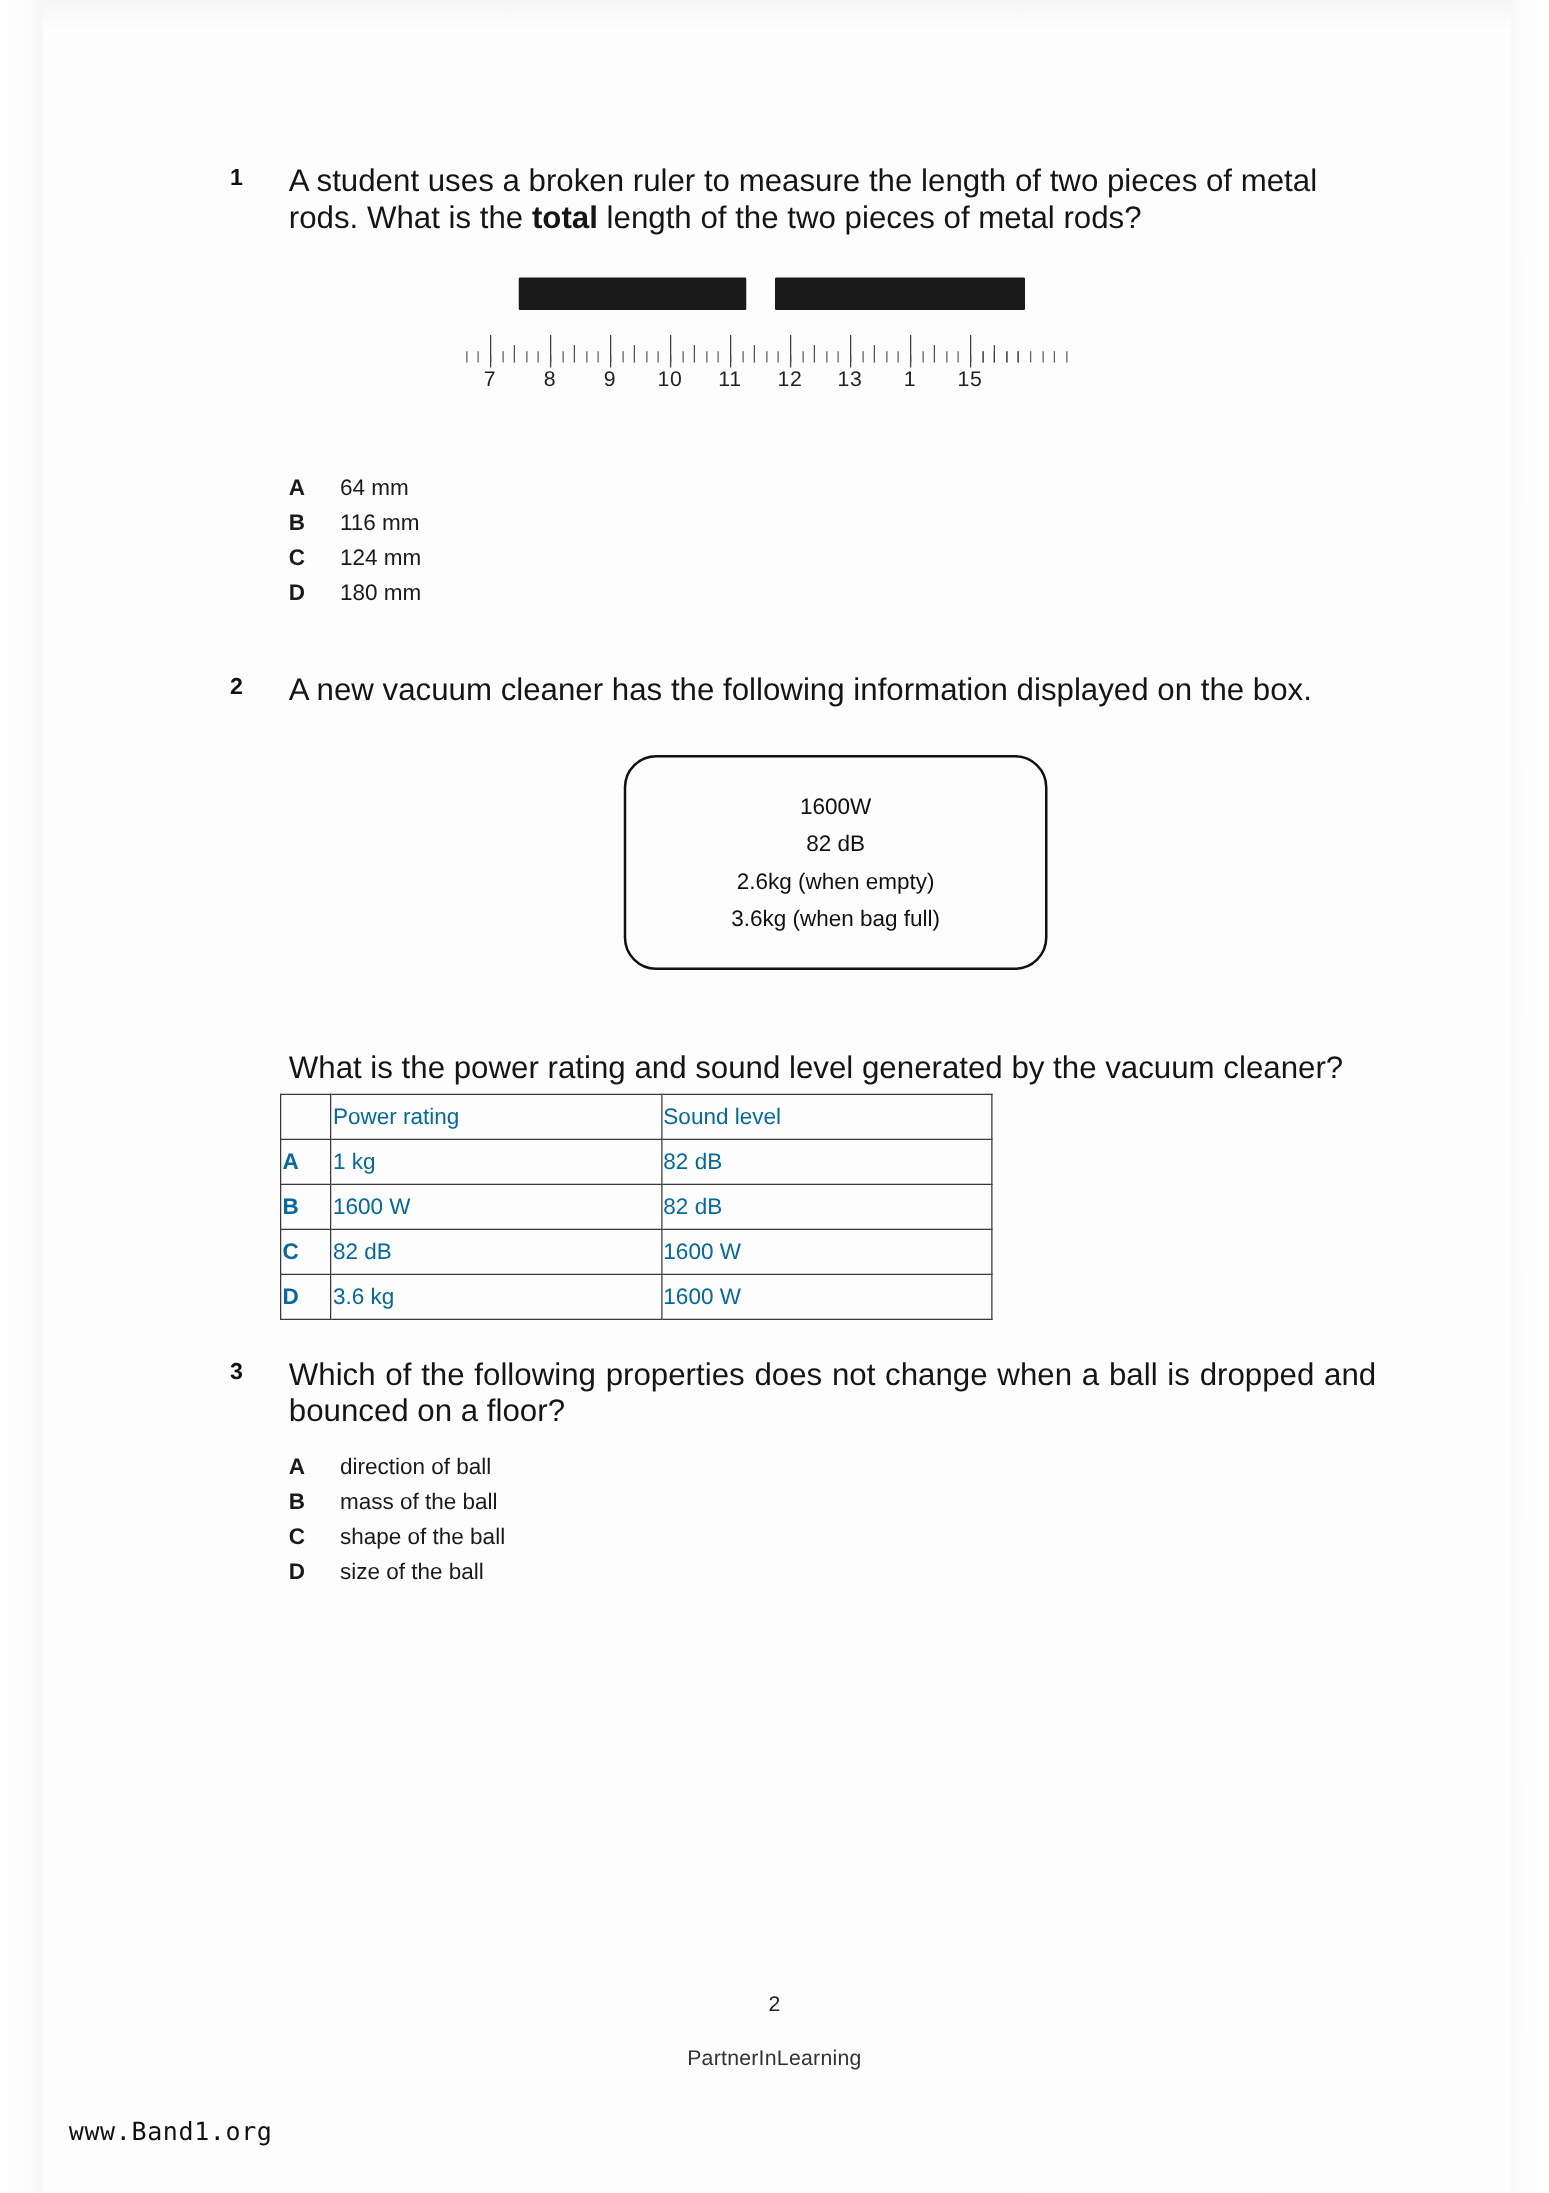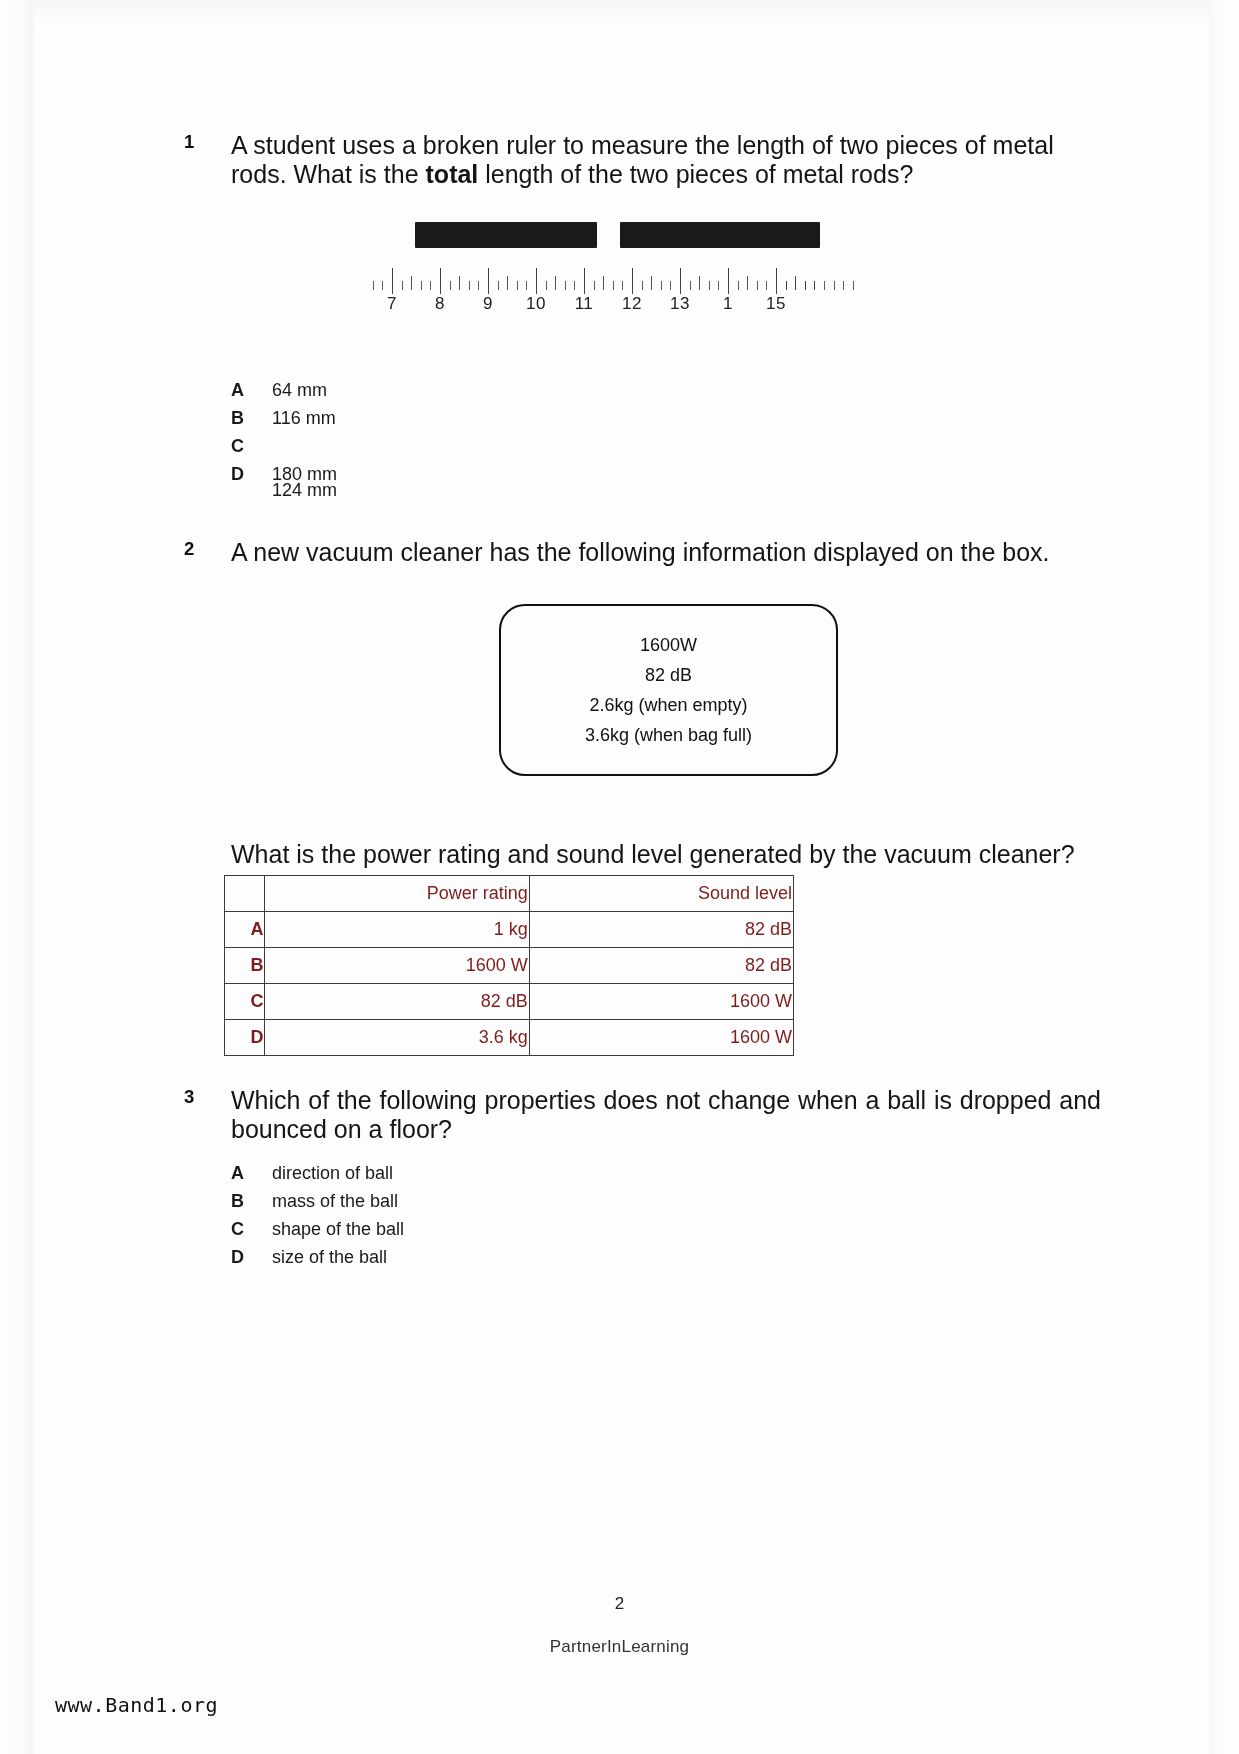--- a/index.html
+++ b/index.html
@@ -145,23 +145,23 @@
     position: absolute;
     left: 224px;
     top: 875px;
     width: 570px;
     border-collapse: collapse;
     font-size: 18px;
   }
   #answer-table td, #answer-table th {
     border: 1px solid #3a3a3a;
     height: 33px;
-    text-align: right;
+    text-align: left;
     font-weight: normal;
-    color: #7f1d1d;
+    color: #0369a1;
   }
   #answer-table .col-letter {
     width: 38px;
     font-weight: bold;
   }
   #answer-table .col-a { width: 266px; }
   #answer-table .col-b { width: 266px; }
   #answer-table thead td { border-top-color: #3a3a3a; }
   #answer-table thead .col-letter { border-left: 1px solid #3a3a3a; }
 
@@ -286,21 +286,21 @@
           <div class="num-stem" style="left: 406px;"></div>
           <div class="ruler-num" style="left: 406px;">15</div>
         </div>
     </div>
 
     <div class="opt-letter" style="left:231px; top:380px;">A</div>
     <div class="opt-text" style="left:272px; top:380px;">64 mm</div>
     <div class="opt-letter" style="left:231px; top:408px;">B</div>
     <div class="opt-text" style="left:272px; top:408px;">116 mm</div>
     <div class="opt-letter" style="left:231px; top:436px;">C</div>
-    <div class="opt-text" style="left:272px; top:436px;margin-top:44px;">124 mm</div>
+    <div class="opt-text" style="left:272px; top:436px;">124 mm</div>
     <div class="opt-letter" style="left:231px; top:464px;">D</div>
     <div class="opt-text" style="left:272px; top:464px;">180 mm</div>
 
     <div class="qnum" style="left:184px; top:538px;">2</div>
     <div class="qtext" style="left:231px; top:538px; width:850px;">A new vacuum cleaner has the following information displayed on the box.</div>
 
     <div id="vacuum-box">
       <div class="line">1600W</div>
       <div class="line">82 dB</div>
       <div class="line">2.6kg (when empty)</div>

